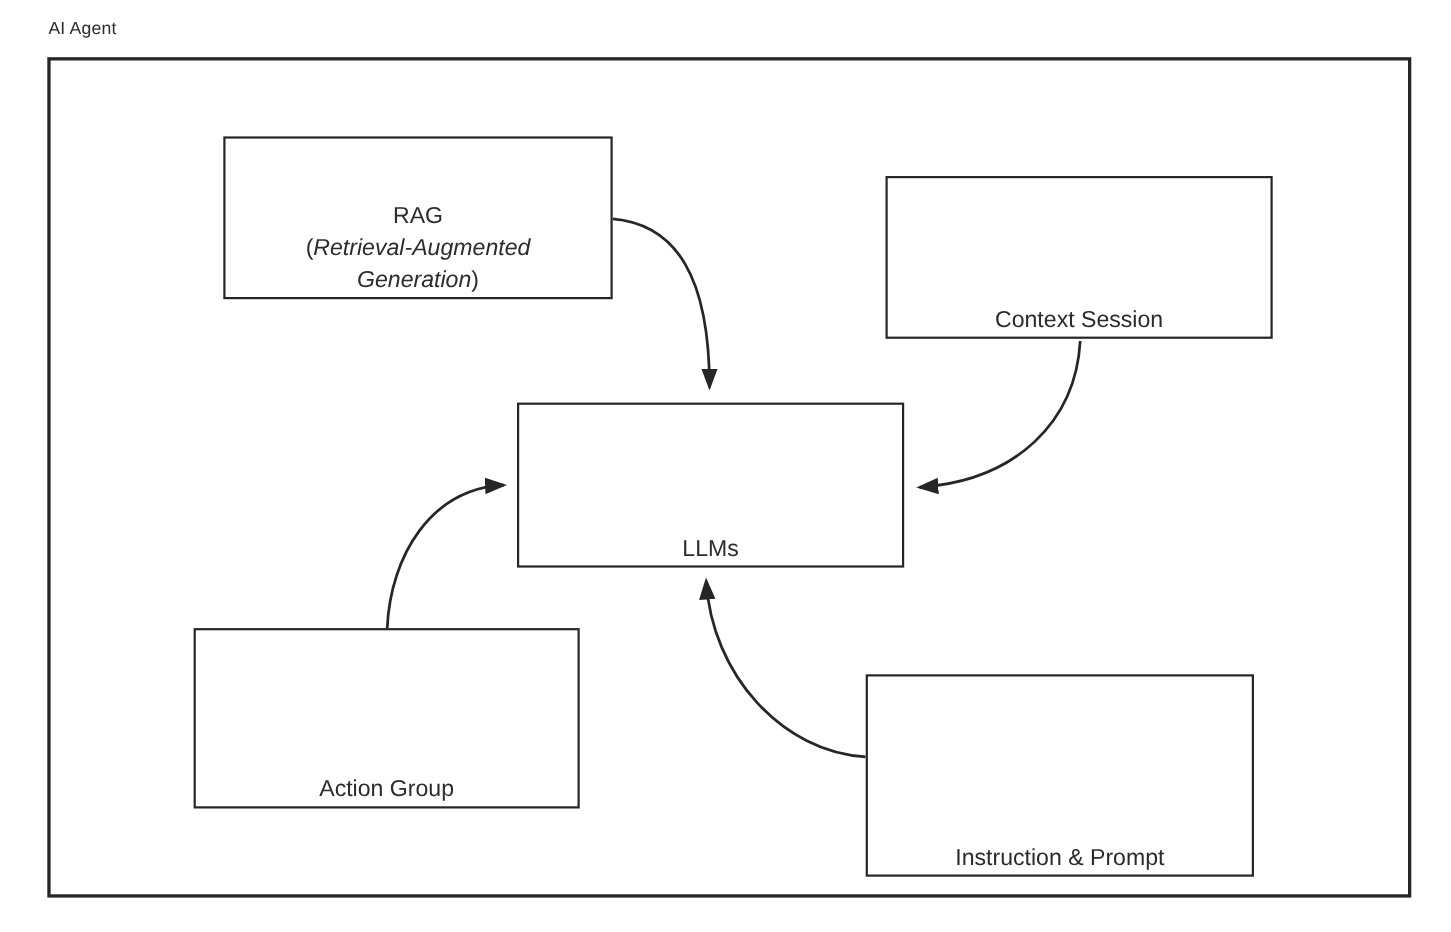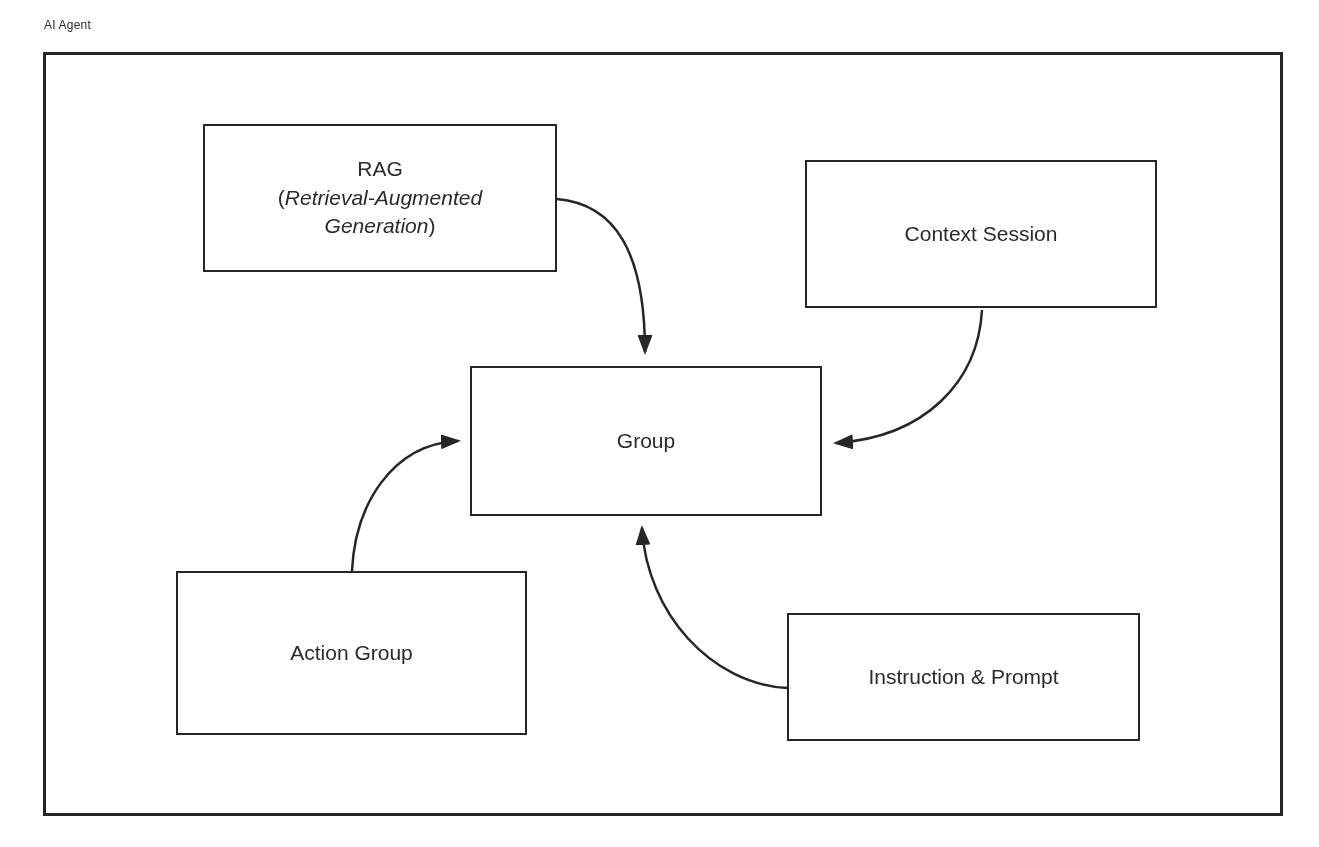--- a/index.html
+++ b/index.html
@@ -12,53 +12,53 @@
     position: relative;
     width: 1319px;
     height: 847px;
     background: #ffffff;
     overflow: hidden;
   }
   .container-label {
     position: absolute;
     left: 44px;
     top: 18px;
-    font-size: 12px;
+    font-size: 16px;
     color: #2b2b2b;
     letter-spacing: 0.2px;
   }
   .outer-box {
     position: absolute;
     left: 43px;
     top: 52px;
     width: 1240px;
     height: 764px;
     border: 3px solid #262626;
     box-sizing: border-box;
     background: transparent;
   }
   .node {
     position: absolute;
     box-sizing: border-box;
     border: 2.5px solid #262626;
     background: #ffffff;
     display: flex;
-    align-items: center;
+    align-items: flex-end;
     justify-content: center;
     text-align: center;
     color: #2b2b2b;
     font-size: 21px;
     line-height: 1.38;
   }
   .node .inner { display: block; }
   .node-rag            { left: 203px; top: 124px; width: 354px; height: 148px; }
   .node-context        { left: 805px; top: 160px; width: 352px; height: 148px; }
   .node-llms           { left: 470px; top: 366px; width: 352px; height: 150px; }
   .node-action         { left: 176px; top: 571px; width: 351px; height: 164px; }
-  .node-instruction    { left: 787px; top: 613px; width: 353px; height: 128px; }
+  .node-instruction    { left: 787px; top: 613px; width: 353px; height: 184px; }
   .node-rag .inner  { max-width: 285px; }
   .node-llms .inner { max-width: 262px; }
   .italic { font-style: italic; }
   svg.edges {
     position: absolute;
     left: 0;
     top: 0;
     width: 1319px;
     height: 847px;
     pointer-events: none;
@@ -96,21 +96,21 @@
       <span>(</span><span class="italic">Retrieval-Augmented Generation</span><span>)</span>
     </span>
   </div>
 
   <div class="node node-context">
     <span class="inner">Context Session</span>
   </div>
 
   <div class="node node-llms">
     <span class="inner">
-      <span>Group</span><br>
+      <span>LLMs</span><br>
     </span>
   </div>
 
   <div class="node node-action">
     <span class="inner">Action Group</span>
   </div>
 
   <div class="node node-instruction">
     <span class="inner">Instruction &amp; Prompt</span>
   </div>

